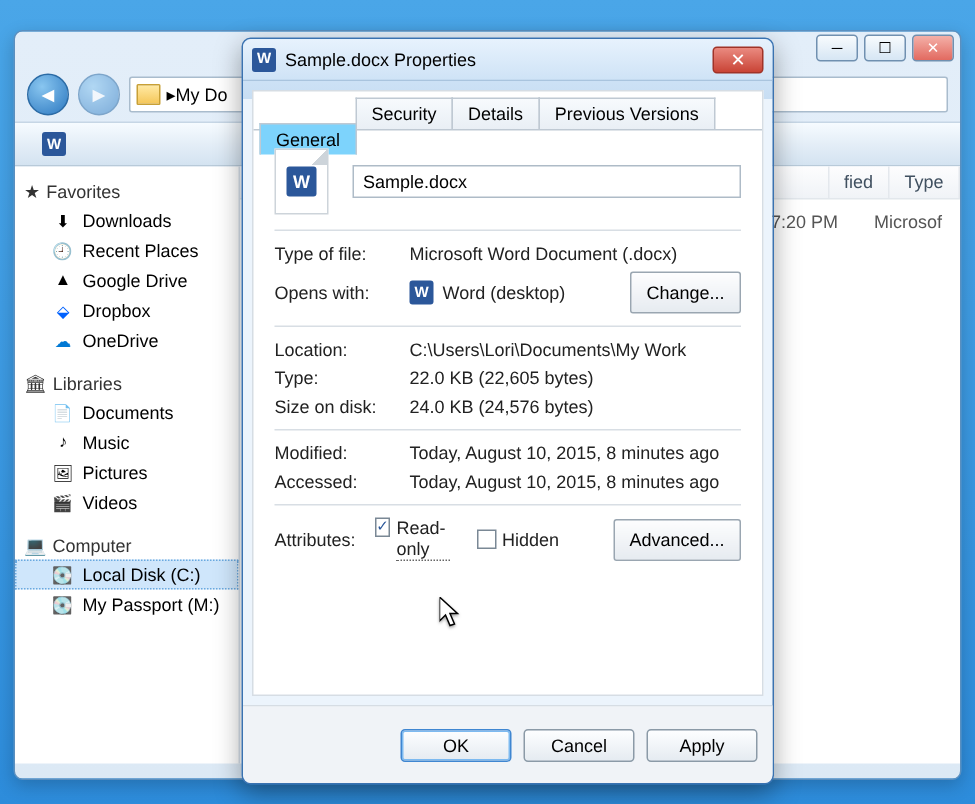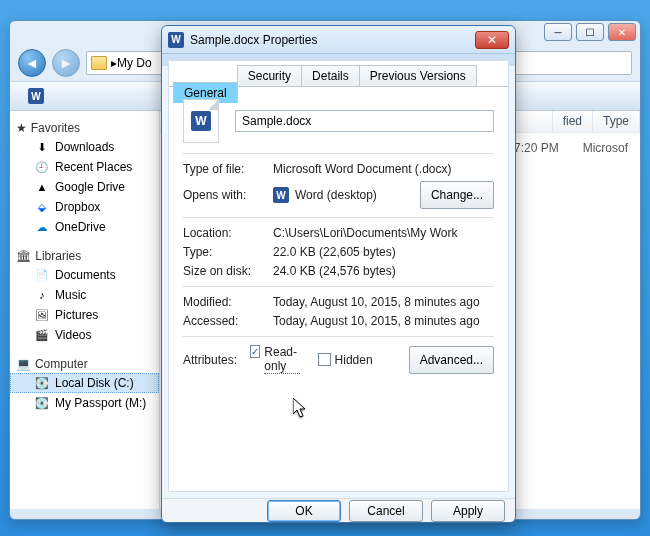--- a/index.html
+++ b/index.html
@@ -69,21 +69,21 @@
 .prop-label { width: 90px; color: #222; }
 .prop-value { flex: 1; color: #222; }
 .open-with { display: flex; align-items: center; gap: 6px; }
 .change-btn, .advanced-btn { height: 28px; padding: 0 10px; border: 1px solid #9aa6b1; border-radius: 2px;
   background: linear-gradient(#fdfdfe,#e6ebf0); cursor: pointer; }
 .attrs { display: flex; align-items: center; gap: 18px; }
 .checkbox { width: 13px; height: 13px; border: 1px solid #7a8895; background: #fff; display:inline-flex;align-items:center;justify-content:center; cursor: pointer; }
 .checkbox.checked::after { content: "✓"; font-size: 10px; color: #2b579a; line-height: 1; }
 .cursor { position: absolute; left: 293px; top: 398px; pointer-events: none; }
 .cursor svg { filter: drop-shadow(0 1px 1px rgba(0,0,0,0.4)); }
-.dlg-buttons { height: 24px; display: flex; align-items: center; justify-content: flex-end; gap: 8px; padding: 0 10px;
+.dlg-buttons { height: 52px; display: flex; align-items: center; justify-content: flex-end; gap: 8px; padding: 0 10px;
   background: #f0f3f7; border-top: 1px solid #d6dde4; border-radius: 0 0 6px 6px; }
 .dlg-btn { min-width: 74px; height: 22px; border: 1px solid #8b9aa7; border-radius: 3px;
   background: linear-gradient(#fdfeff,#e5ebf1); cursor: pointer; }
 .dlg-btn.primary { border-color: #3f86d1; box-shadow: 0 0 0 1px #7dbaf0 inset; }
 </style>
 </head>
 <body>
 
 <div class="explorer">
   <div class="explorer-titlebar">

